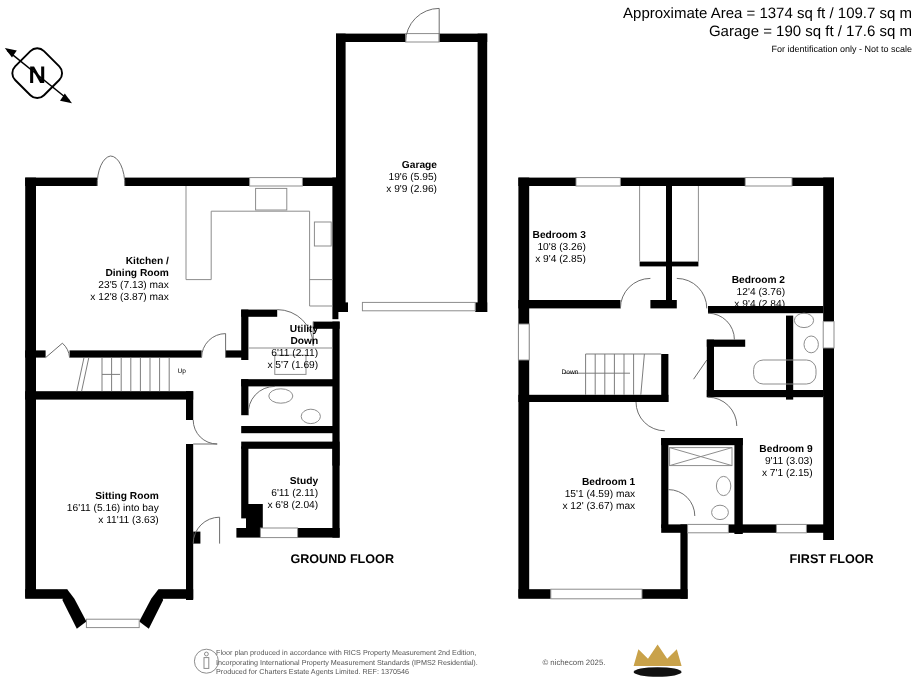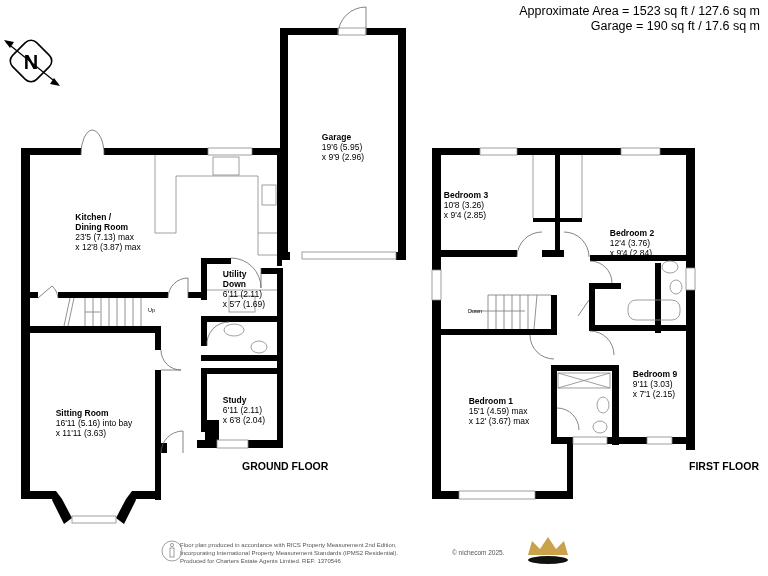--- a/index.html
+++ b/index.html
@@ -1,33 +1,34 @@
 <!DOCTYPE html>
 <html><head>
 <meta charset="utf-8">
 <style>
   html, body { margin:0; padding:0; background:#ffffff; }
   body { width:768px; height:576px; position:relative; overflow:hidden; font-family:"Liberation Sans", sans-serif; color:#000; }
   .area { position:absolute; right:8px; top:4px; text-align:right; }
   .area .l { font-size:12.5px; line-height:15px; }
   .area .note { font-size:7.5px; line-height:12px; margin-top:1px; }
   svg.plan { position:absolute; left:0; top:0; }
-  .lbl { position:absolute; text-align:left; font-size:8.5px; line-height:10px; white-space:nowrap; transform:translateX(-50%); }
+  .lbl { position:absolute; text-align:right; font-size:8.5px; line-height:10px; white-space:nowrap; transform:translateX(-50%); }
   .lbl .n { font-weight:bold; }
   .floor { position:absolute; font-weight:bold; font-size:10.5px;margin-left:34px; }
   .small { position:absolute; font-size:5.5px; }
   .footer { position:absolute; left:180px; top:541px; font-size:6px; line-height:8px; color:#555; }
   .copy { position:absolute; left:452px; top:549px; font-size:6.5px; color:#555; }
 </style>
 </head>
 <body>
 
 <div class="area">
-  <div class="l">Approximate Area = 1523 sq ft / 127.6 sq m</div>
+  <div class="l">Approximate Area = 1374 sq ft / 109.7 sq m</div>
   <div class="l">Garage = 190 sq ft / 17.6 sq m</div>
+  <div class="note">For identification only - Not to scale</div>
 </div>
 
 <svg class="plan" width="768" height="576" viewBox="0 0 768 576">
 
   <g>
     <rect x="14" y="44" width="34" height="34" rx="8" transform="rotate(45 31 61)" fill="none" stroke="#000" stroke-width="1.6"></rect>
     <line x1="6" y1="42" x2="58" y2="84" stroke="#000" stroke-width="1.2"></line>
     <polygon points="4,40 14,42 10,48" fill="#000"></polygon>
     <polygon points="60,86 50,84 54,78" fill="#000"></polygon>
     <text x="31" y="69" text-anchor="middle" font-family="Liberation Sans, sans-serif" font-weight="bold" font-size="20">N</text>
@@ -256,20 +257,20 @@
   <div class="n">Bedroom 1</div>
   <div>15'1 (4.59) max</div>
   <div>x 12' (3.67) max</div>
 </div>
 <div class="lbl" style="left:655px; top:369px;">
   <div class="n">Bedroom 9</div>
   <div>9'11 (3.03)</div>
   <div>x 7'1 (2.15)</div>
 </div>
 <div class="small" style="left:468px; top:308px;">Down</div>
-<div class="floor" style="left:642px; top:460px;padding-left:13px;">FIRST FLOOR</div>
+<div class="floor" style="left:611px; top:460px;padding-left:13px;">FIRST FLOOR</div>
 
 <div class="footer">
   <div>Floor plan produced in accordance with RICS Property Measurement 2nd Edition,</div>
   <div>Incorporating International Property Measurement Standards (IPMS2 Residential).</div>
   <div>Produced for Charters Estate Agents Limited.   REF: 1370546</div>
 </div>
 <div class="copy">© nichecom 2025.</div>
 
 </body></html>

